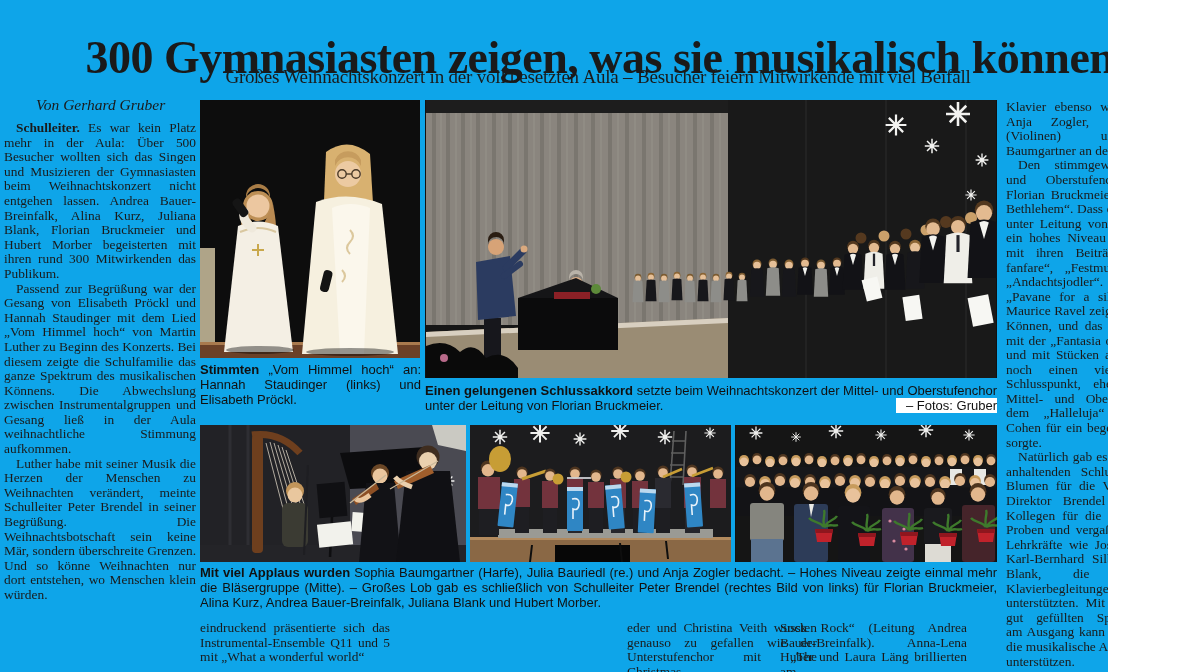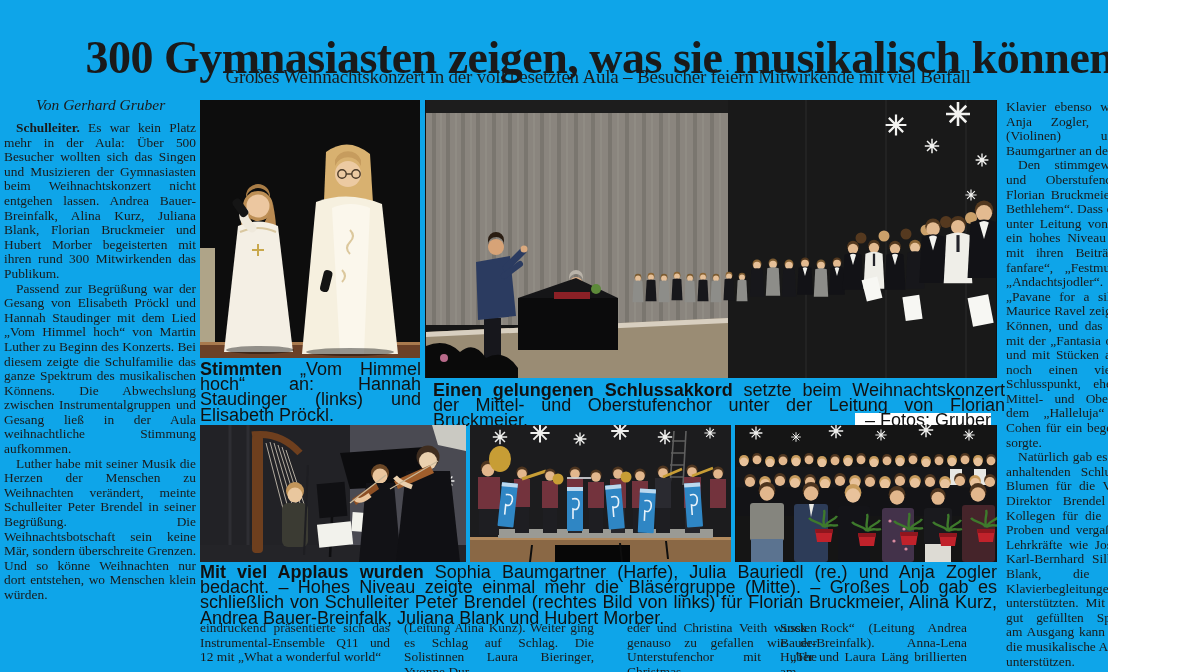--- a/index.html
+++ b/index.html
@@ -11,25 +11,25 @@
   #subheadline{left:192px;top:66px;width:812px;text-align:center;font-size:19px;font-weight:400;
                letter-spacing:-0.2px;white-space:nowrap;}
   #byline{left:4px;top:96px;font-size:15.5px;font-style:italic;margin-left:32px;}
   .bodycol{font-size:13.4px;line-height:14.6px;text-align:justify;overflow:hidden;hyphens:auto;-webkit-hyphens:auto;}
   .bodycol p{margin:0;text-indent:12px;}
   .bodycol p.noindent{text-indent:0;}
   #leftcol{left:4px;top:121px;width:192px;height:551px;}
   #rightcol{left:1006px;top:100px;width:192px;height:574px;font-family:Liberation Serif, serif;}
   .bcol{position:absolute;top:621px;height:51px;font-size:13.4px;line-height:14.6px;
         text-align:justify;overflow:hidden;hyphens:auto;}
-  .cap{position:absolute;font-family:"Liberation Sans","DejaVu Sans",sans-serif;font-size:18px;
+  .cap{position:absolute;font-family:"Liberation Sans","DejaVu Sans",sans-serif;font-size:13px;
        line-height:15.2px;color:#111;text-align:justify;}
   .cap b{font-weight:700;}
-  #cap-choir{padding-right:0;margin-left:8px;}
-  #photo-credit{position:absolute;right:14px;bottom:0;background:#fff;padding-left:10px;}
+  #cap-choir{padding-right:0;}
+  #photo-credit{position:absolute;right:0;bottom:0;background:#fff;padding-left:10px;}
   .ph{position:absolute;margin:0;overflow:hidden;background:#111;}
   .ph svg{display:block;}
 </style>
 </head>
 <body>
 
 <div id="page">
 
   <h1 id="headline" class="abs">300 Gymnasiasten zeigen, was sie musikalisch können</h1>
   <div id="subheadline" class="abs">Großes Weihnachtskonzert in der voll besetzten Aula – Besucher feiern Mitwirkende mit viel Beifall</div>
@@ -437,18 +437,17 @@
         <use href="#pot4" transform="translate(212,108)"></use>
         <use href="#pot4" transform="translate(250,104)"></use>
       </g>
     </svg>
   </figure>
 
   <figcaption class="cap" style="left:200px;top:565px;width:797px;">
     <b>Mit viel Applaus wurden</b><span> Sophia Baumgartner (Harfe), Julia Bauriedl (re.) und Anja Zogler bedacht. – Hohes Niveau zeigte einmal mehr die Bläsergruppe (Mitte). – Großes Lob gab es schließlich von Schulleiter Peter Brendel (rechtes Bild von links) für Florian Bruckmeier, Alina Kurz, Andrea Bauer-Breinfalk, Juliana Blank und Hubert Morber.</span>
   </figcaption>
 
-  <div class="bcol" style="left:200px;width:190px;">eindruckend präsentierte sich das Instrumental-Ensemble Q11 und 12 mit „What a wonderful world“</div>
-  <div class="bcol" style="left:404px;width:190px;">(Leitung Alina Kunz). Weiter ging es Schlag auf Schlag. Die Solistinnen Laura Bieringer, Yvonne Dur-</div>
+  <div class="bcol" style="left:200px;width:190px;">eindruckend präsentierte sich das Instrumental-Ensemble Q11 und 5 mit „What a wonderful world“</div>
   <div class="bcol" style="left:607px;width:190px;margin-left:20px;">eder und Christina Veith wussten genauso zu gefallen wie der Unterstufenchor mit „The Christmas</div>
   <div class="bcol" style="left:780px;width:187px;">Sock Rock“ (Leitung Andrea Bauer-Breinfalk). Anna-Lena Huber und Laura Läng brillierten am</div>
 
 </div>
 
 </body></html>

